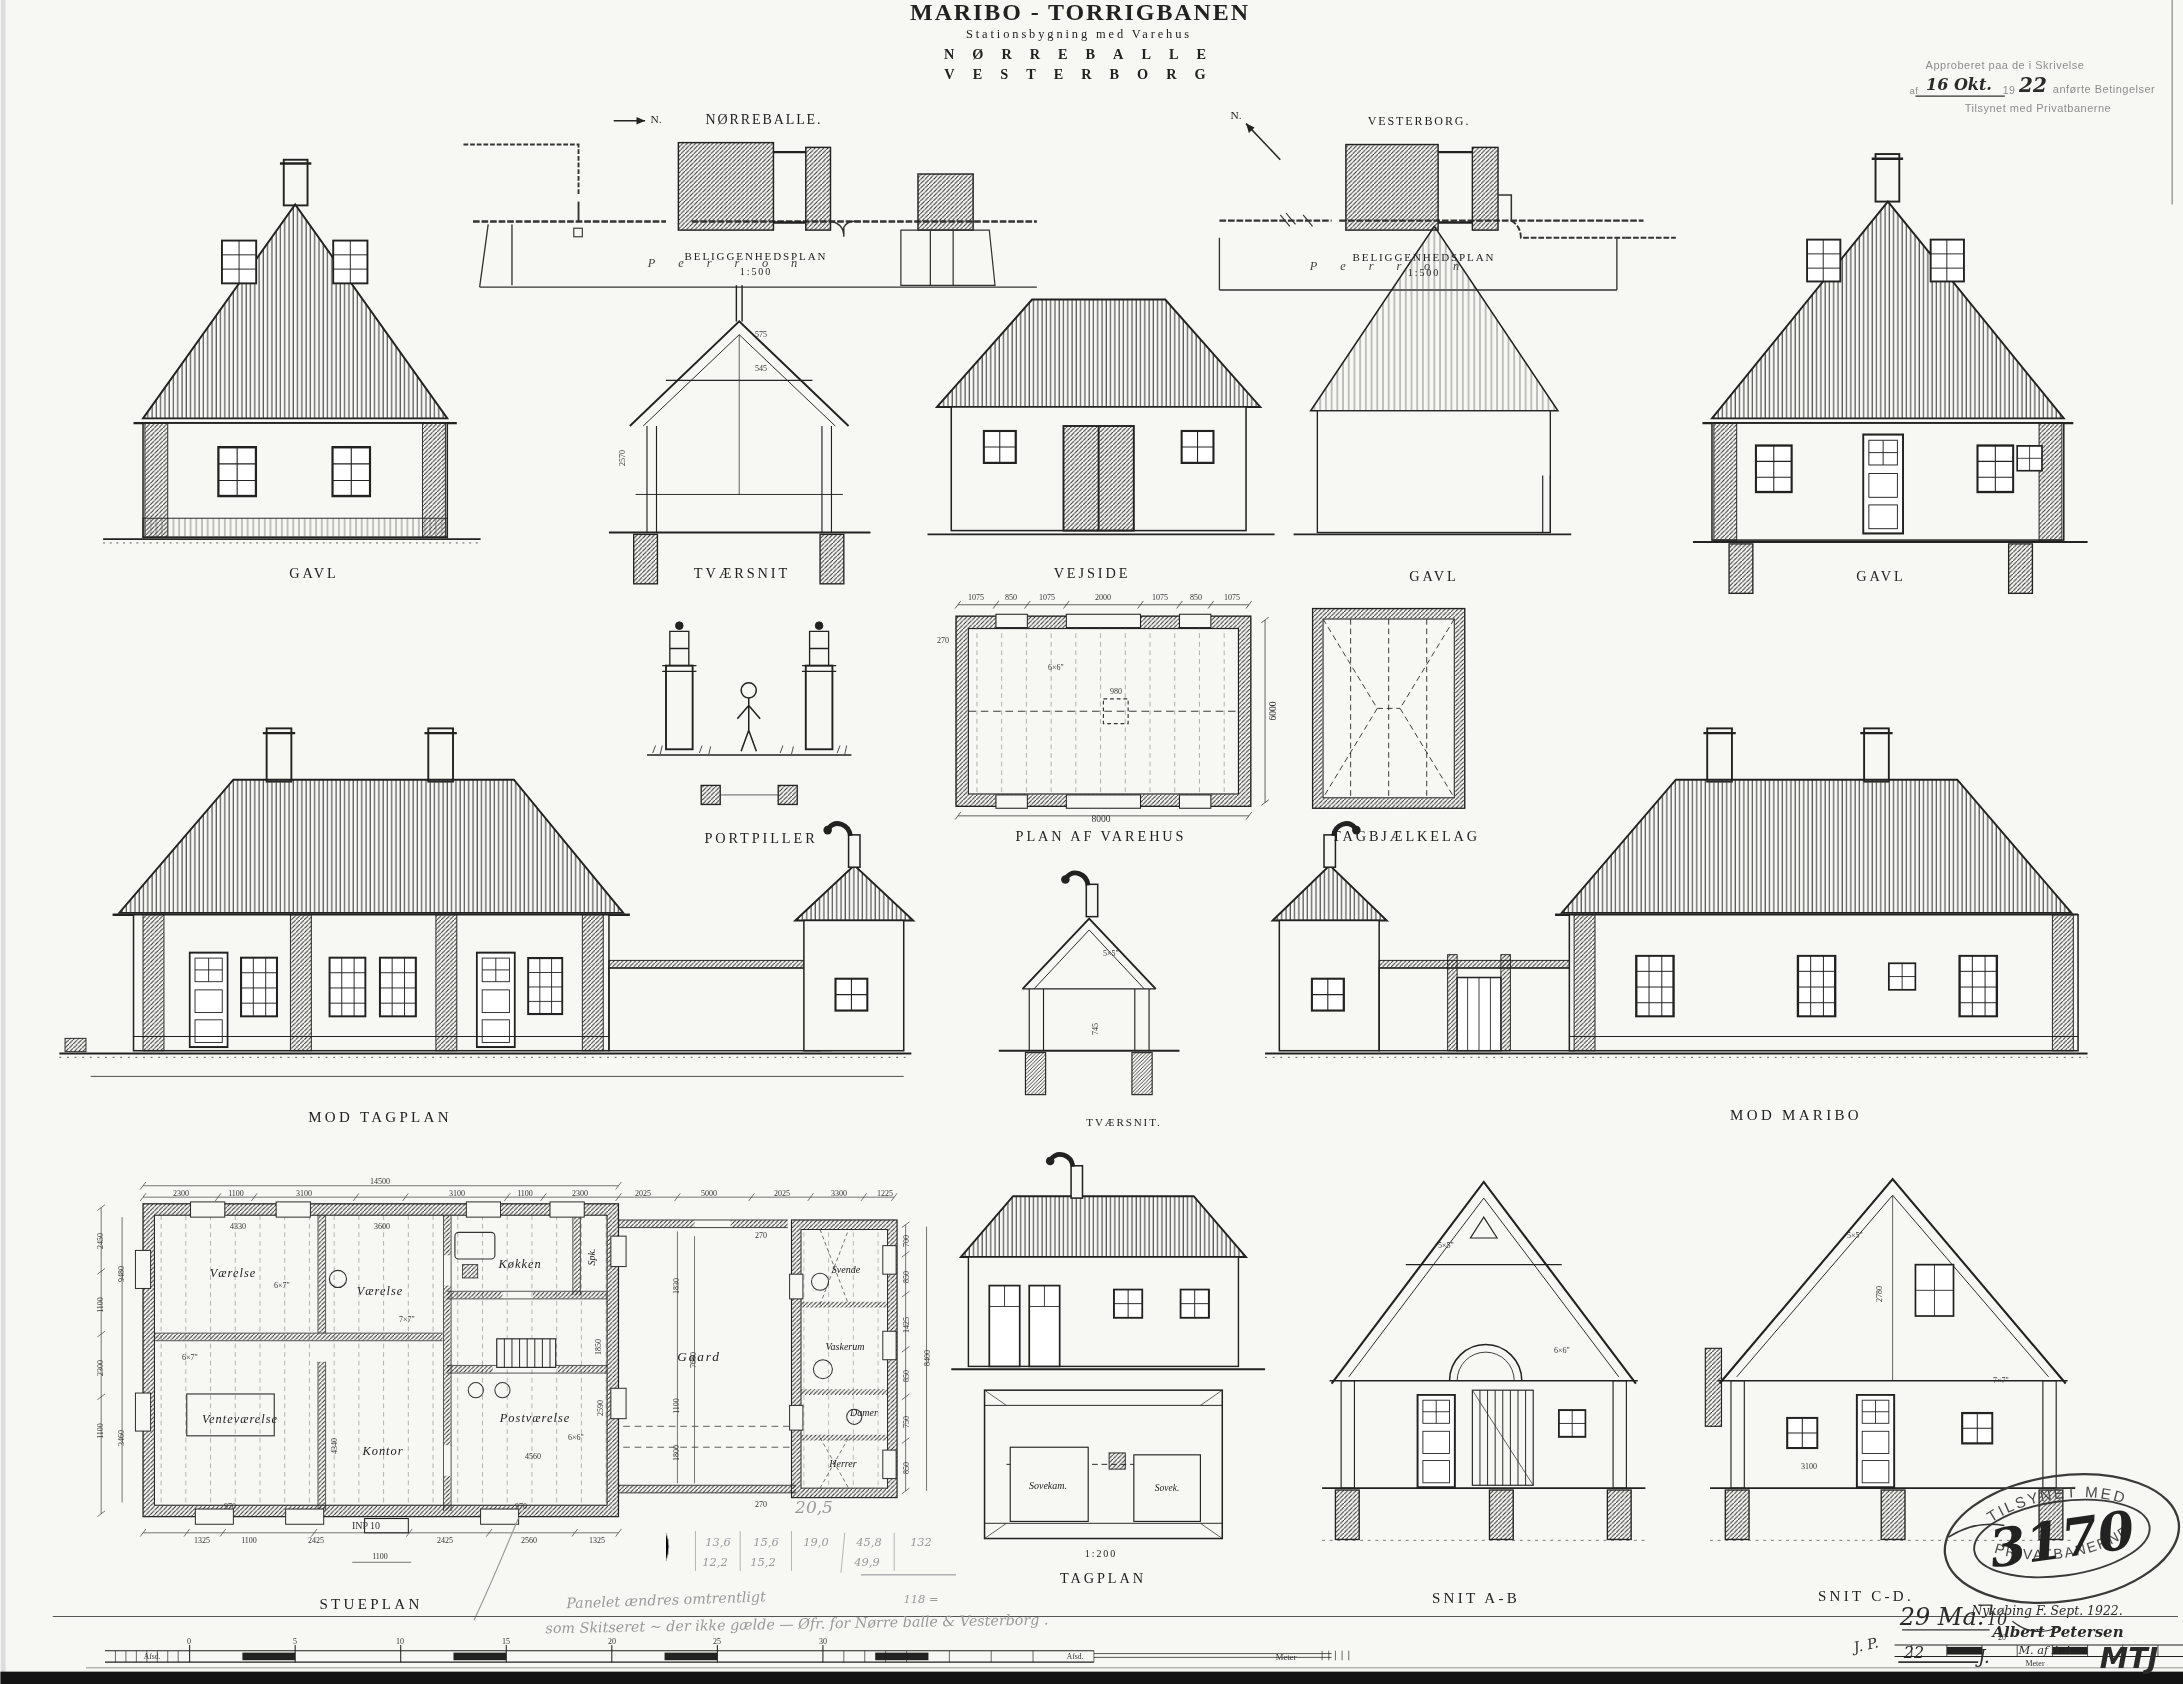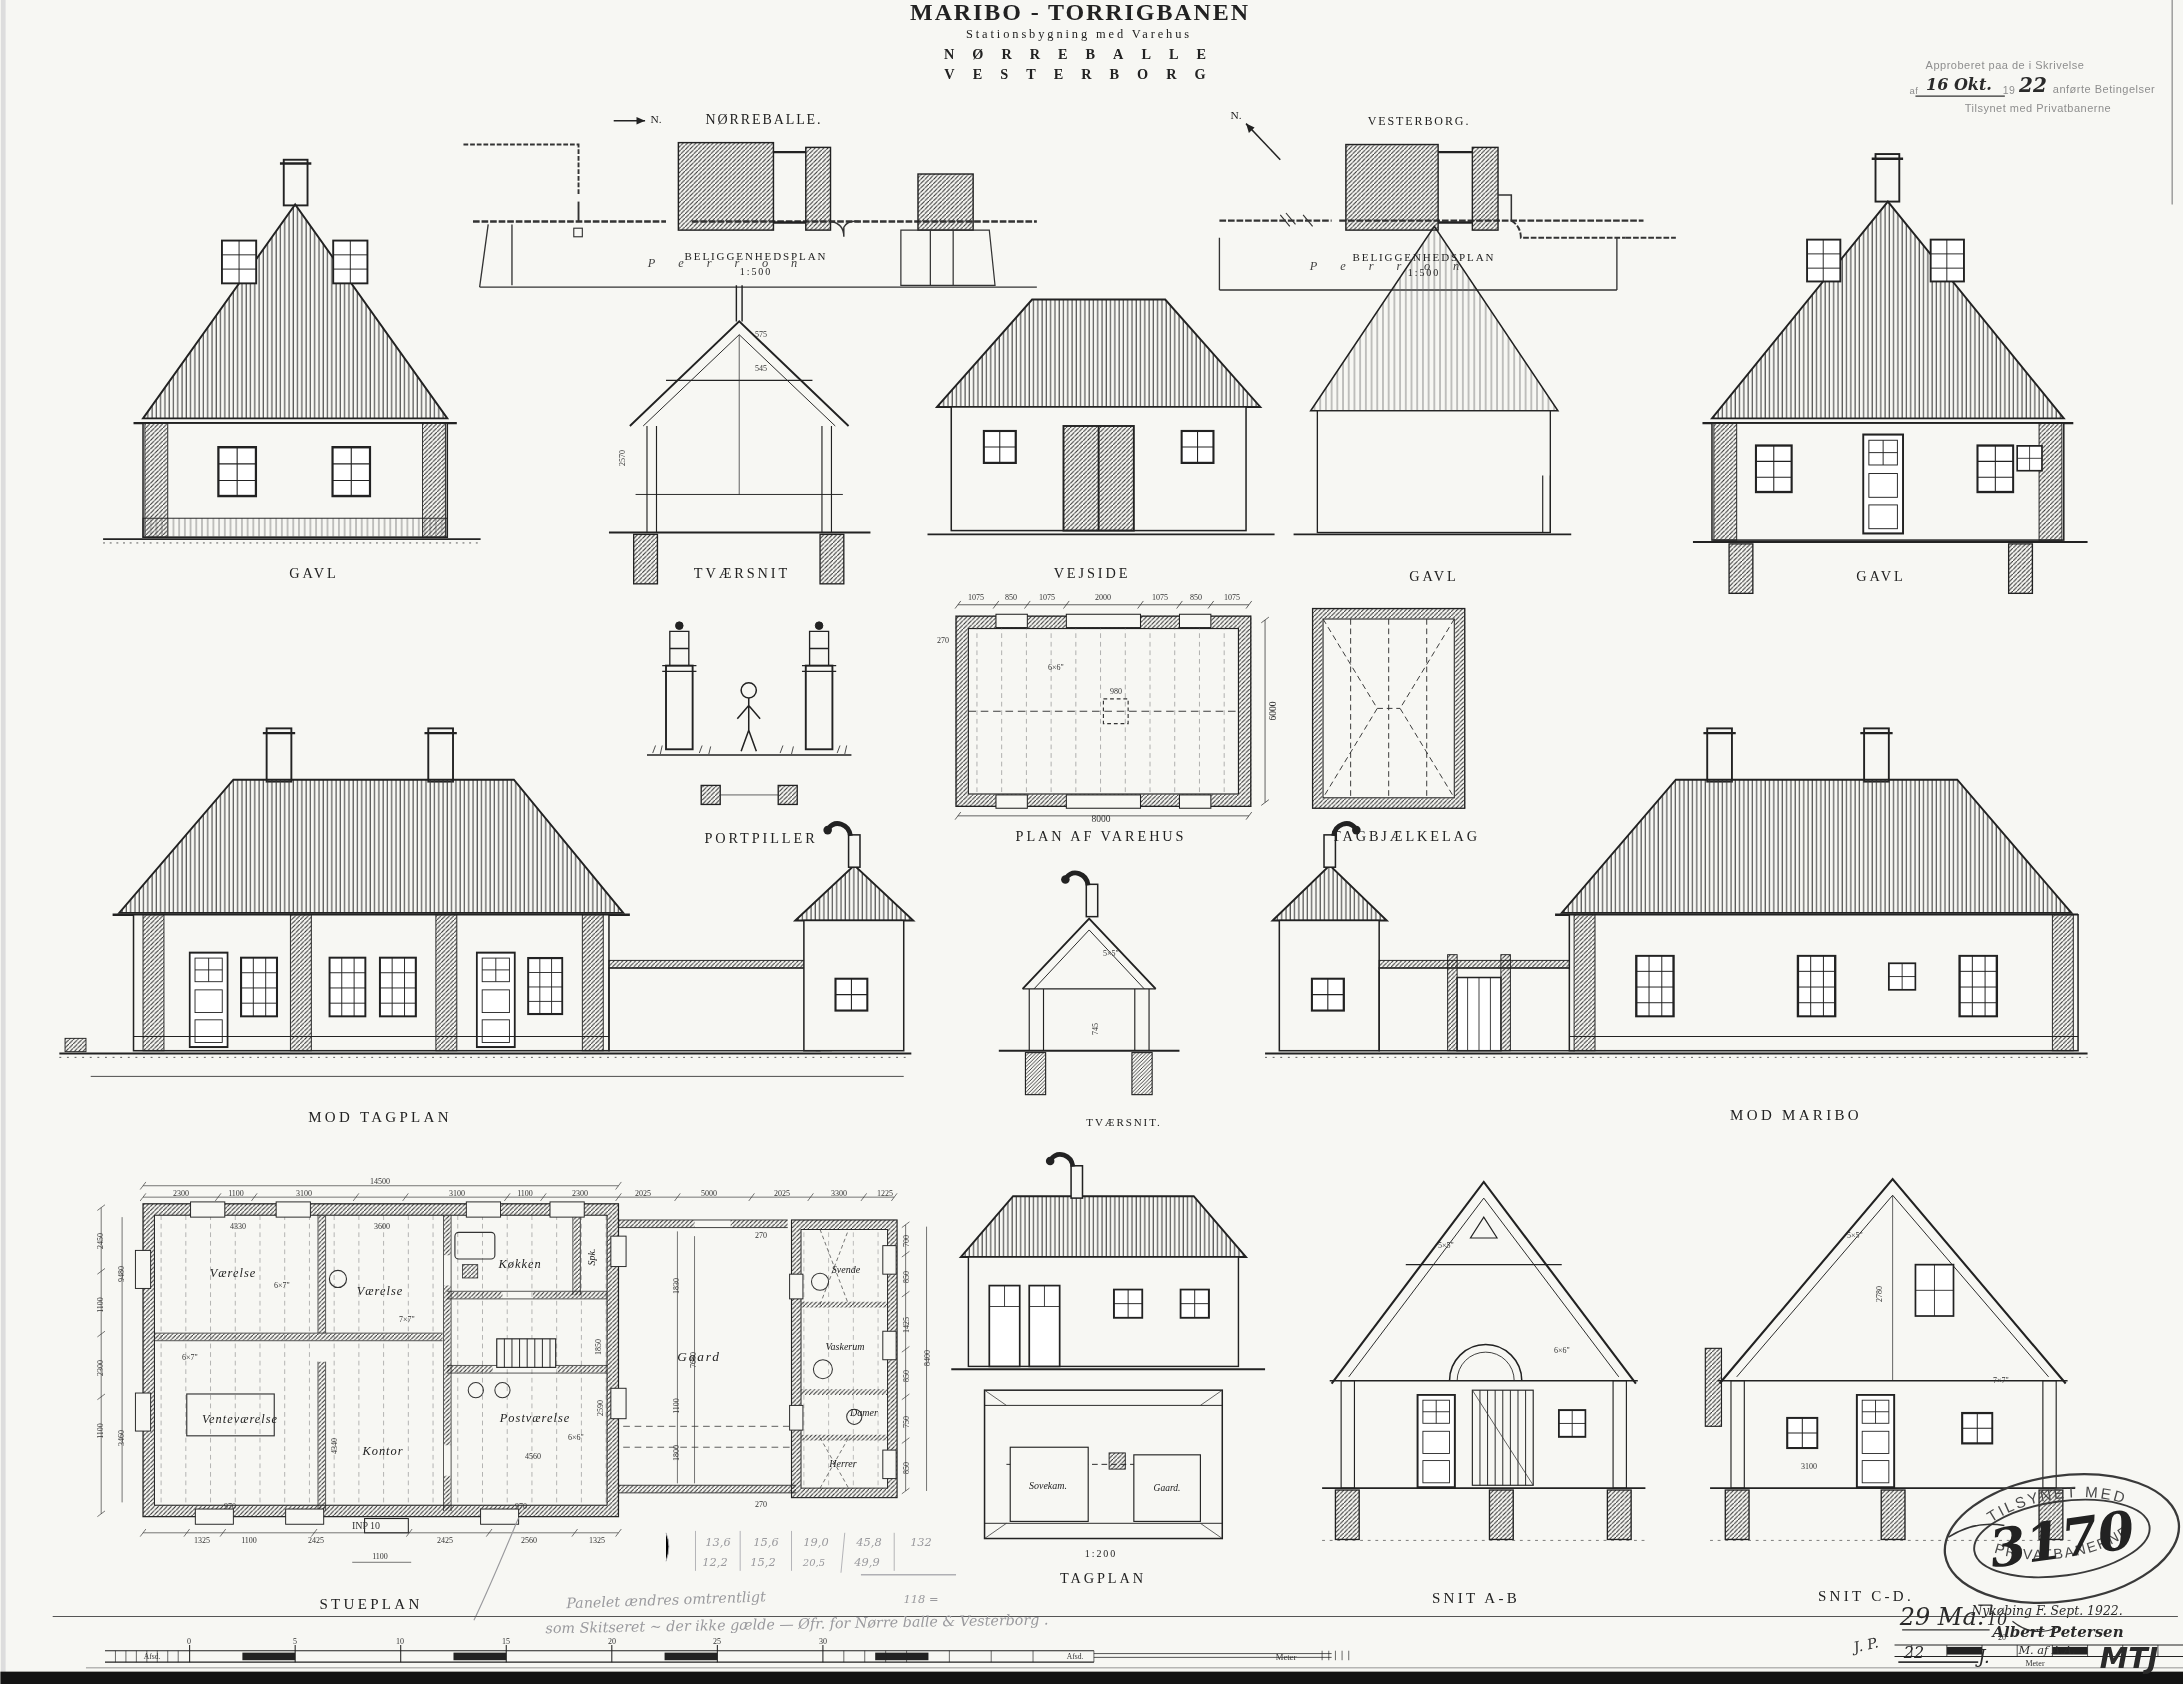--- a/index.html
+++ b/index.html
@@ -648,21 +648,21 @@
   <span class="lbl dimxs" style="left:316px;top:1541px">2425</span>
   <span class="lbl dimxs" style="left:445px;top:1541px">2425</span>
   <span class="lbl dimxs" style="left:529px;top:1541px">2560</span>
   <span class="lbl dimxs" style="left:597px;top:1541px">1325</span>
   <span class="lbl dimxs" style="left:366px;top:1526px;font-size:10px">INP 10</span>
   <span class="lbl dimxs" style="left:380px;top:1557px">1100</span>
 
   <span class="lbl capsm" style="left:1101px;top:1554px;font-size:10px">1:200</span>
   <span class="lbl cap" style="left:1103px;top:1578px">TAGPLAN</span>
   <span class="lbl roomsm" style="left:1048px;top:1486px">Sovekam.</span>
-  <span class="lbl roomsm" style="left:1167px;top:1489px;font-size:9.5px">Gaard.</span>
+  <span class="lbl roomsm" style="left:1167px;top:1489px;font-size:9.5px">Sovek.</span>
 
   <span class="lbl caplg" style="left:1476px;top:1598px">SNIT A-B</span>
   <span class="lbl dimxs" style="left:1446px;top:1246px">5×5"</span>
   <span class="lbl dimxs" style="left:1562px;top:1351px">6×6"</span>
   <span class="lbl caplg" style="left:1866px;top:1596px">SNIT C-D.</span>
   <span class="lbl dimxs" style="left:1855px;top:1236px">5×5"</span>
   <span class="lbl dimxs" style="left:2001px;top:1381px">7×7"</span>
   <span class="lbl dimxs v" style="left:1880px;top:1294px">2780</span>
   <span class="lbl dimxs" style="left:1809px;top:1467px">3100</span>
 
@@ -675,21 +675,21 @@
   <span class="lbl hand" style="left:1984px;top:1657px;font-size:18px">J.</span>
   <span class="lbl hand" style="left:1866px;top:1645px;font-size:14.3px;transform:translate(-50%,-50%) rotate(-12deg)">J. P.</span>
 
   <span class="lbl pencil" style="left:718px;top:1543px;font-size:11.4px">13,6</span>
   <span class="lbl pencil" style="left:766px;top:1543px;font-size:11.4px">15,6</span>
   <span class="lbl pencil" style="left:816px;top:1543px;font-size:11.4px">19,0</span>
   <span class="lbl pencil" style="left:869px;top:1543px;font-size:11.4px">45,8</span>
   <span class="lbl pencil" style="left:921px;top:1543px;font-size:11.4px">132</span>
   <span class="lbl pencil" style="left:715px;top:1563px;font-size:11.4px">12,2</span>
   <span class="lbl pencil" style="left:763px;top:1563px;font-size:11.4px">15,2</span>
-  <span class="lbl pencil" style="left:814px;top:1563px;font-size:10px">20,5</span>
+  <span class="lbl pencil" style="left:814px;top:1507px;font-size:17px">20,5</span>
   <span class="lbl pencil" style="left:867px;top:1563px;font-size:11.4px">49,9</span>
   <span class="lbl pencil" style="left:921px;top:1600px;font-size:11.4px">118 =</span>
   <span class="lbl pencil" style="left:666px;top:1600px;font-size:14.3px;transform:translate(-50%,-50%) rotate(-2deg)">Panelet ændres omtrentligt</span>
   <span class="lbl pencil" style="left:797px;top:1624px;font-size:14.3px;transform:translate(-50%,-50%) rotate(-1deg)">som Skitseret ~ der ikke gælde — Øfr. for Nørre balle &amp; Vesterborg .</span>
 
   <span class="lbl dimxs" style="left:189px;top:1642px">0</span>
   <span class="lbl dimxs" style="left:295px;top:1642px">5</span>
   <span class="lbl dimxs" style="left:400px;top:1642px">10</span>
   <span class="lbl dimxs" style="left:506px;top:1642px">15</span>
   <span class="lbl dimxs" style="left:612px;top:1642px">20</span>

